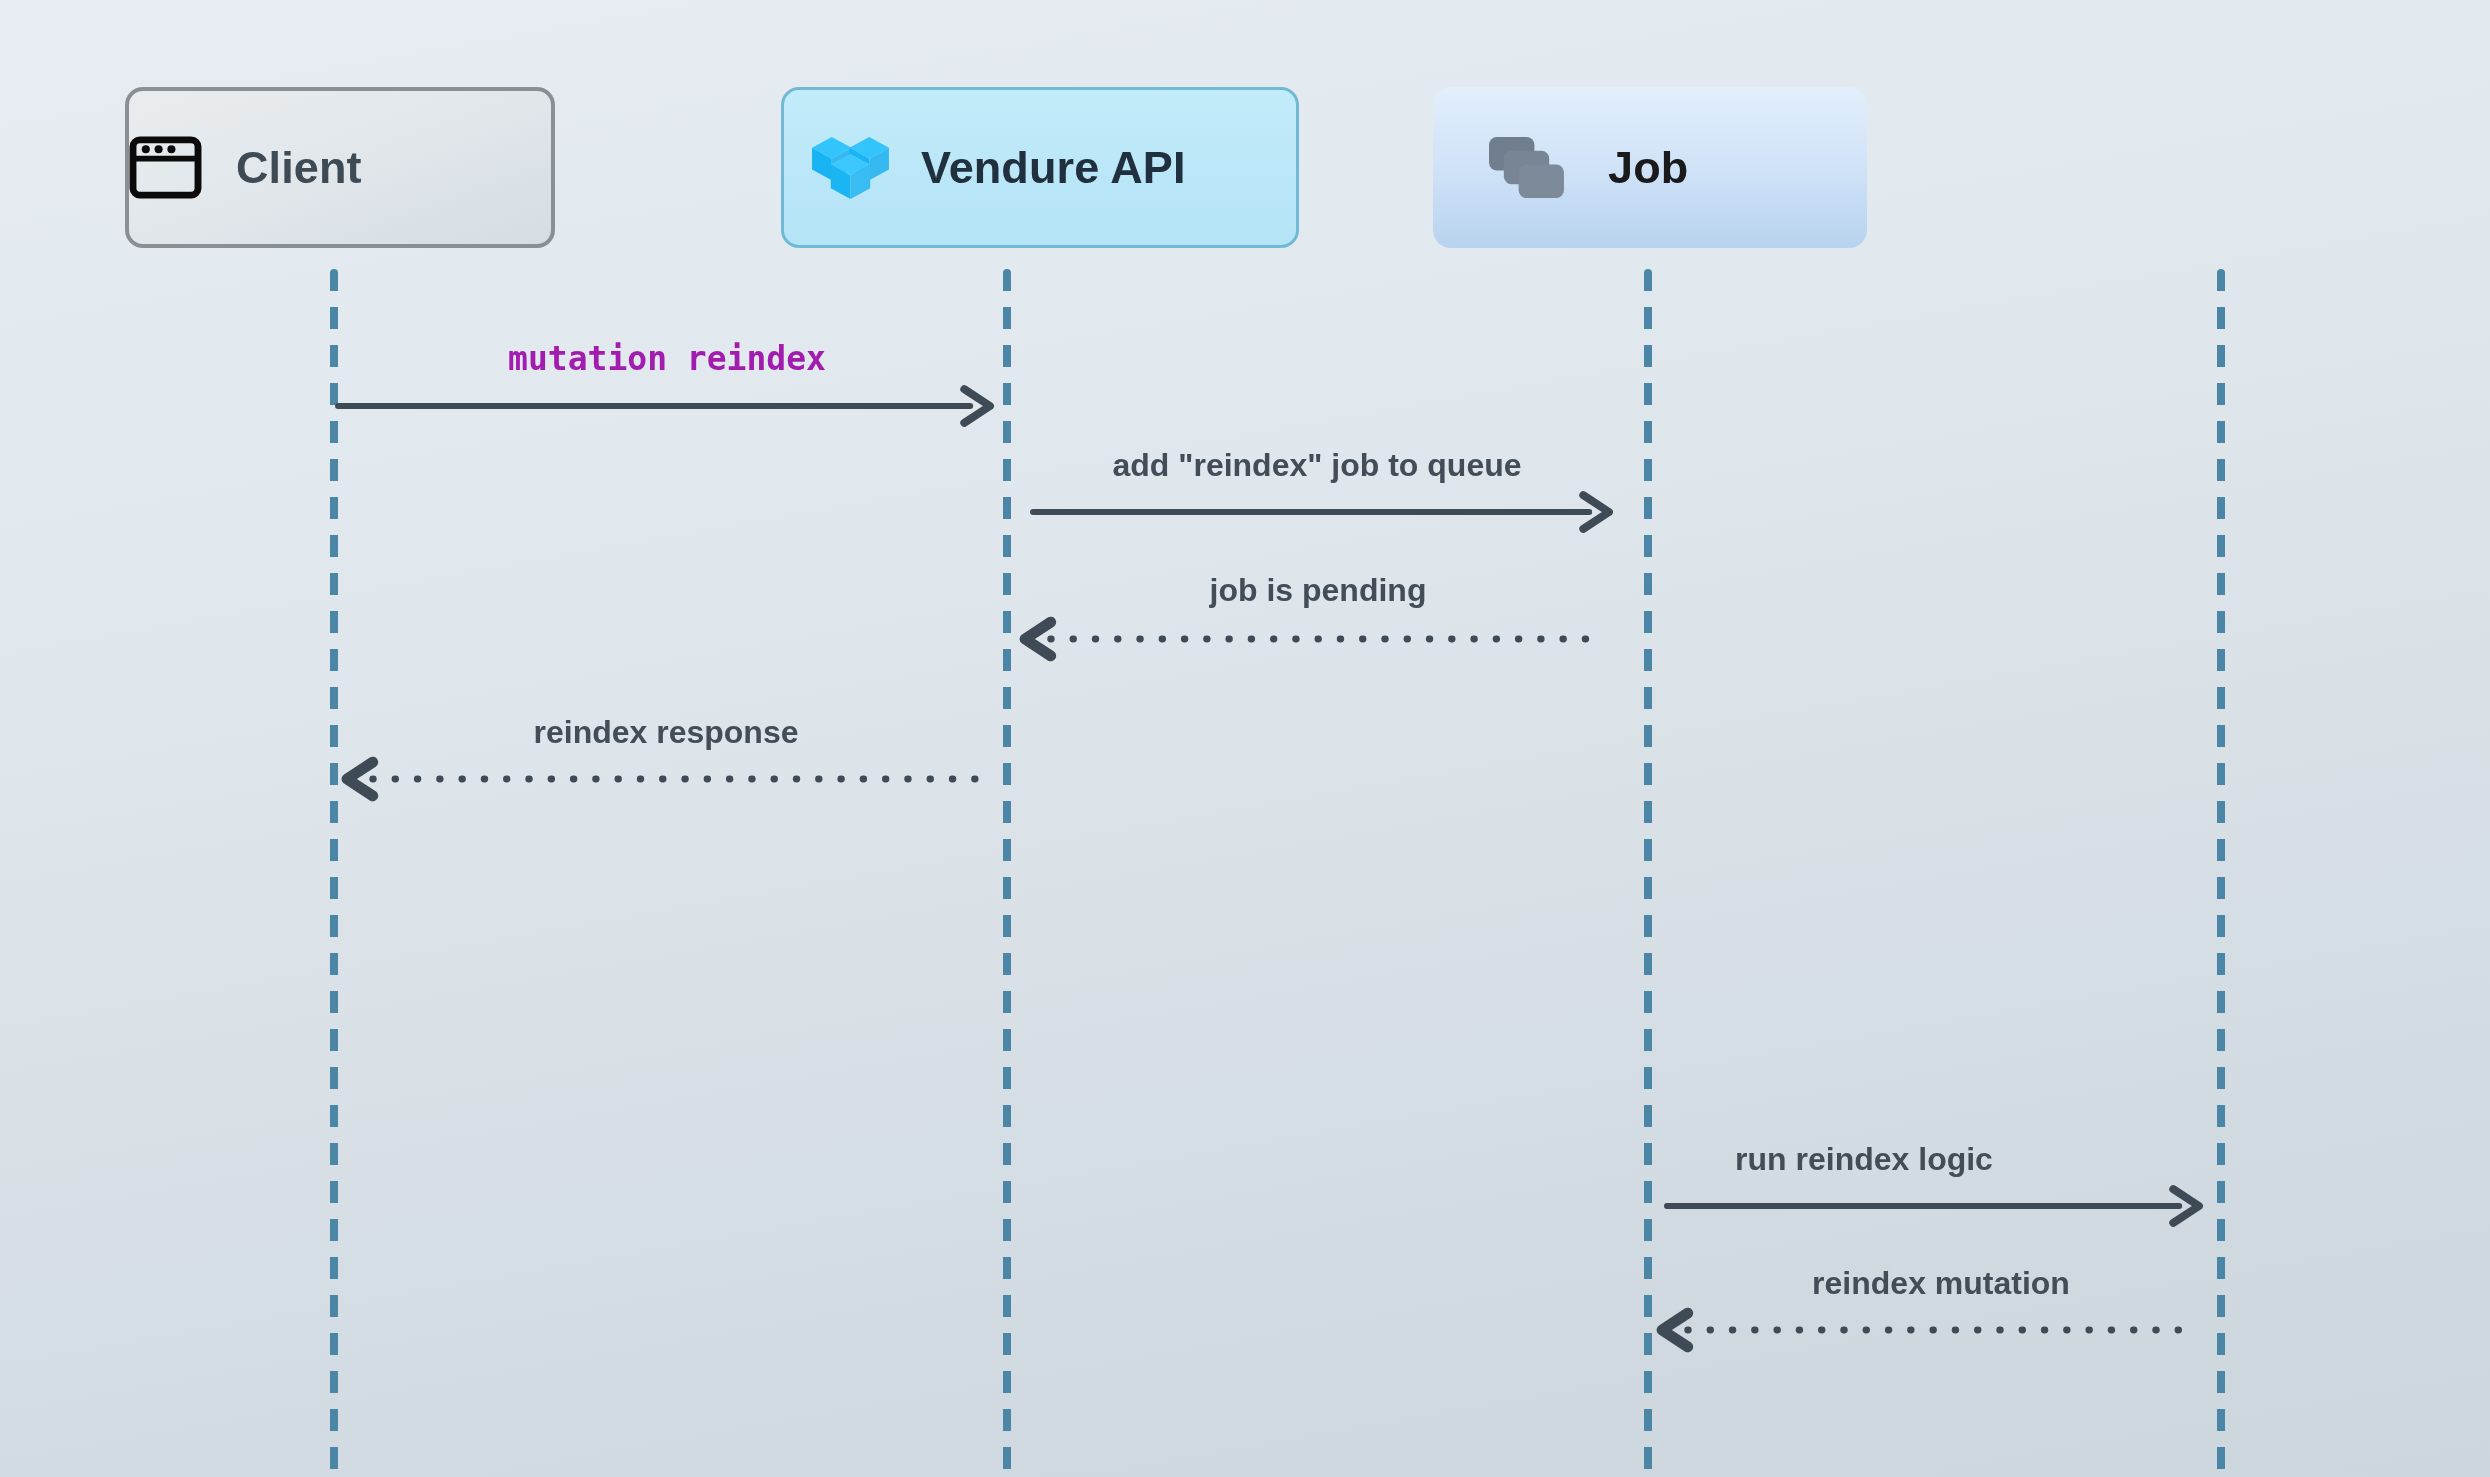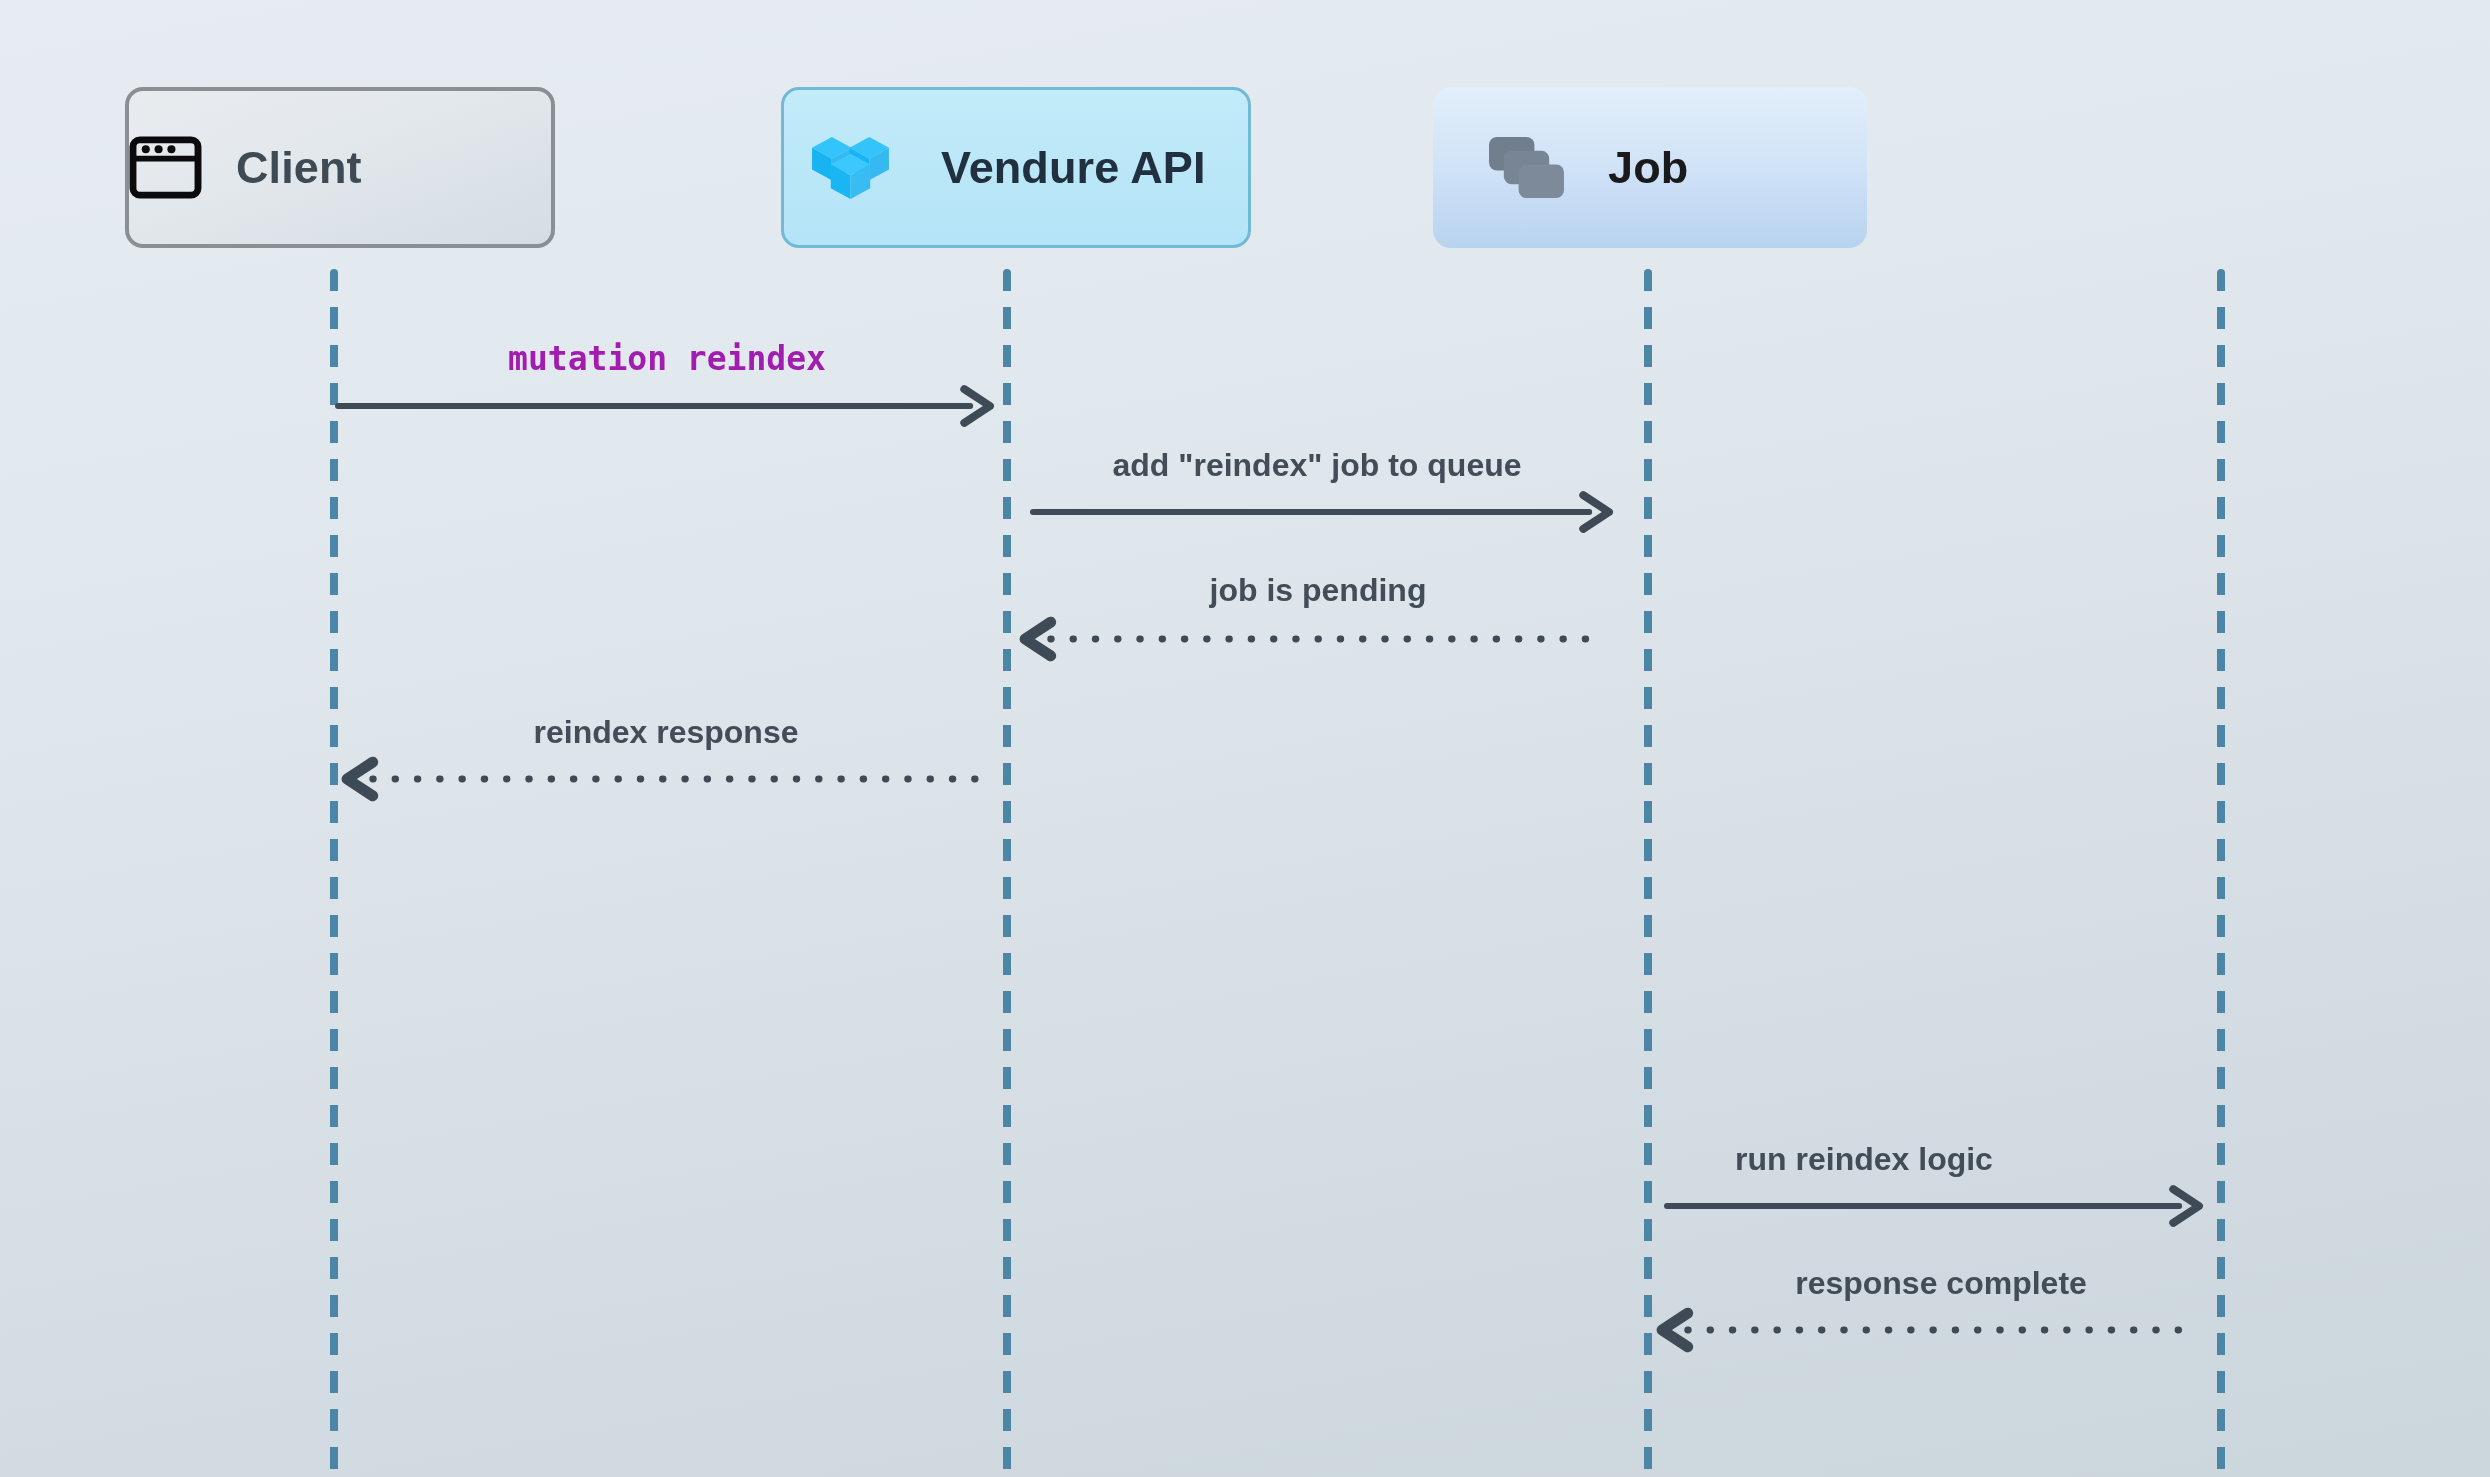--- a/index.html
+++ b/index.html
@@ -54,23 +54,22 @@
 
   
   .actor-blue {
     background: linear-gradient(180deg, #c3ecfa 0%, #bde8f8 35%, #b4e4f7 100%);
     border: 3px solid #71b9d5;
   }
   .actor-blue .actor-label { color: #20303f; }
 
   .actor-vendure {
     left: 781px;
-    width: 470px;
+    width: 518px;
     padding-left: 24px;
-    gap: 20px;
   }
   .actor-vendure .actor-icon { margin-right: 28px; }
 
   .actor-worker {
     left: 2051px;
     width: 354px;
     padding-left: 22px;
   }
   .actor-worker .actor-icon { margin-right: 26px; }
 
@@ -186,21 +185,21 @@
       <div class="msg-label" style="left: 666px; top: 714px;">reindex response</div>
       <svg class="msg-arrow" width="638" height="44" viewBox="0 0 644 44" style="left: 347px; top: 757px; position: absolute;">
         <line x1="26" y1="22" x2="644" y2="22" stroke="#3e4a55" stroke-width="7" stroke-linecap="round" stroke-dasharray="0.5 22"></line>
         <polyline points="26,5 0,22 26,39" fill="none" stroke="#3e4a55" stroke-width="11" stroke-linecap="round" stroke-linejoin="round"></polyline>
       </svg>
       <div class="msg-label" style="left: 1864px; top: 1141px;">run reindex logic</div>
       <svg class="msg-arrow" width="532" height="44" viewBox="0 0 537 44" style="left: 1667px; top: 1184px; position: absolute;">
         <line x1="0" y1="22" x2="517" y2="22" stroke="#3e4a55" stroke-width="6" stroke-linecap="round"></line>
         <polyline points="511,5 537,22 511,39" fill="none" stroke="#3e4a55" stroke-width="8" stroke-linecap="round" stroke-linejoin="round"></polyline>
       </svg>
-      <div class="msg-label" style="left: 1941px; top: 1265px;">response complete</div>
+      <div class="msg-label" style="left: 1941px; top: 1265px;">reindex mutation</div>
       <svg class="msg-arrow" width="521" height="44" viewBox="0 0 526 44" style="left: 1662px; top: 1308px; position: absolute;">
         <line x1="26" y1="22" x2="526" y2="22" stroke="#3e4a55" stroke-width="7" stroke-linecap="round" stroke-dasharray="0.5 22"></line>
         <polyline points="26,5 0,22 26,39" fill="none" stroke="#3e4a55" stroke-width="11" stroke-linecap="round" stroke-linejoin="round"></polyline>
       </svg>
     </div>
 
 </div>
 
 
 </body></html>

